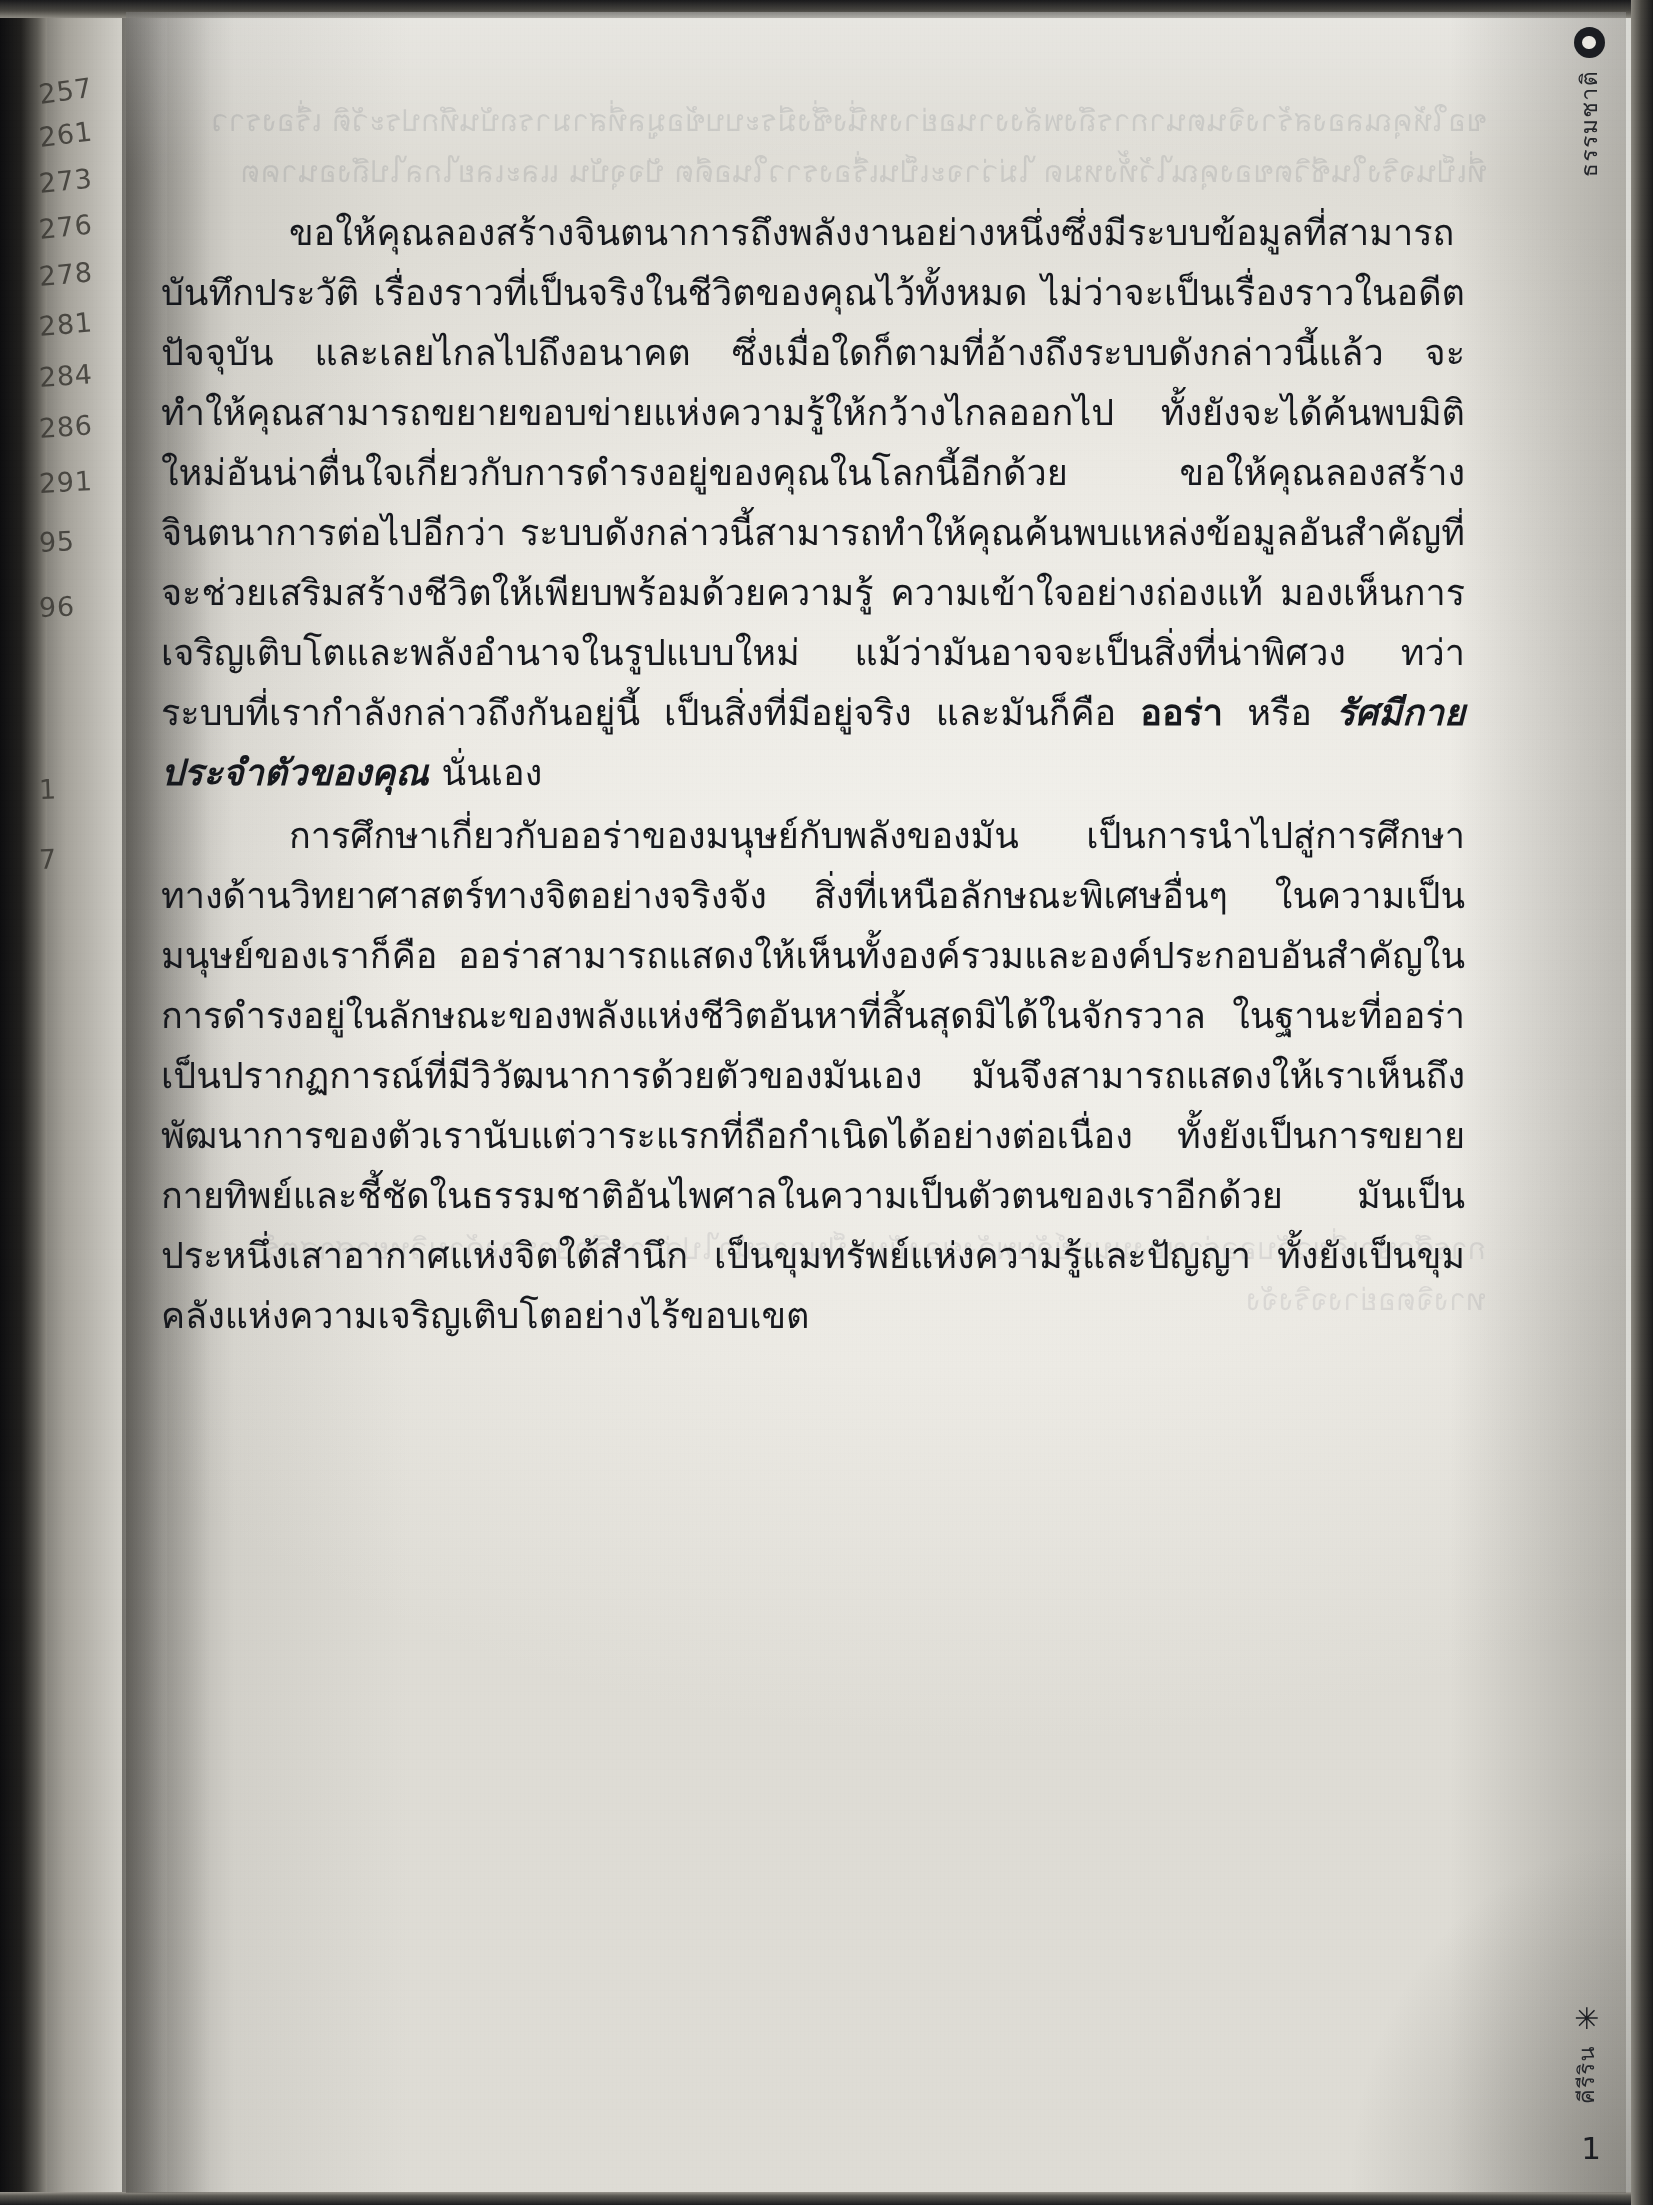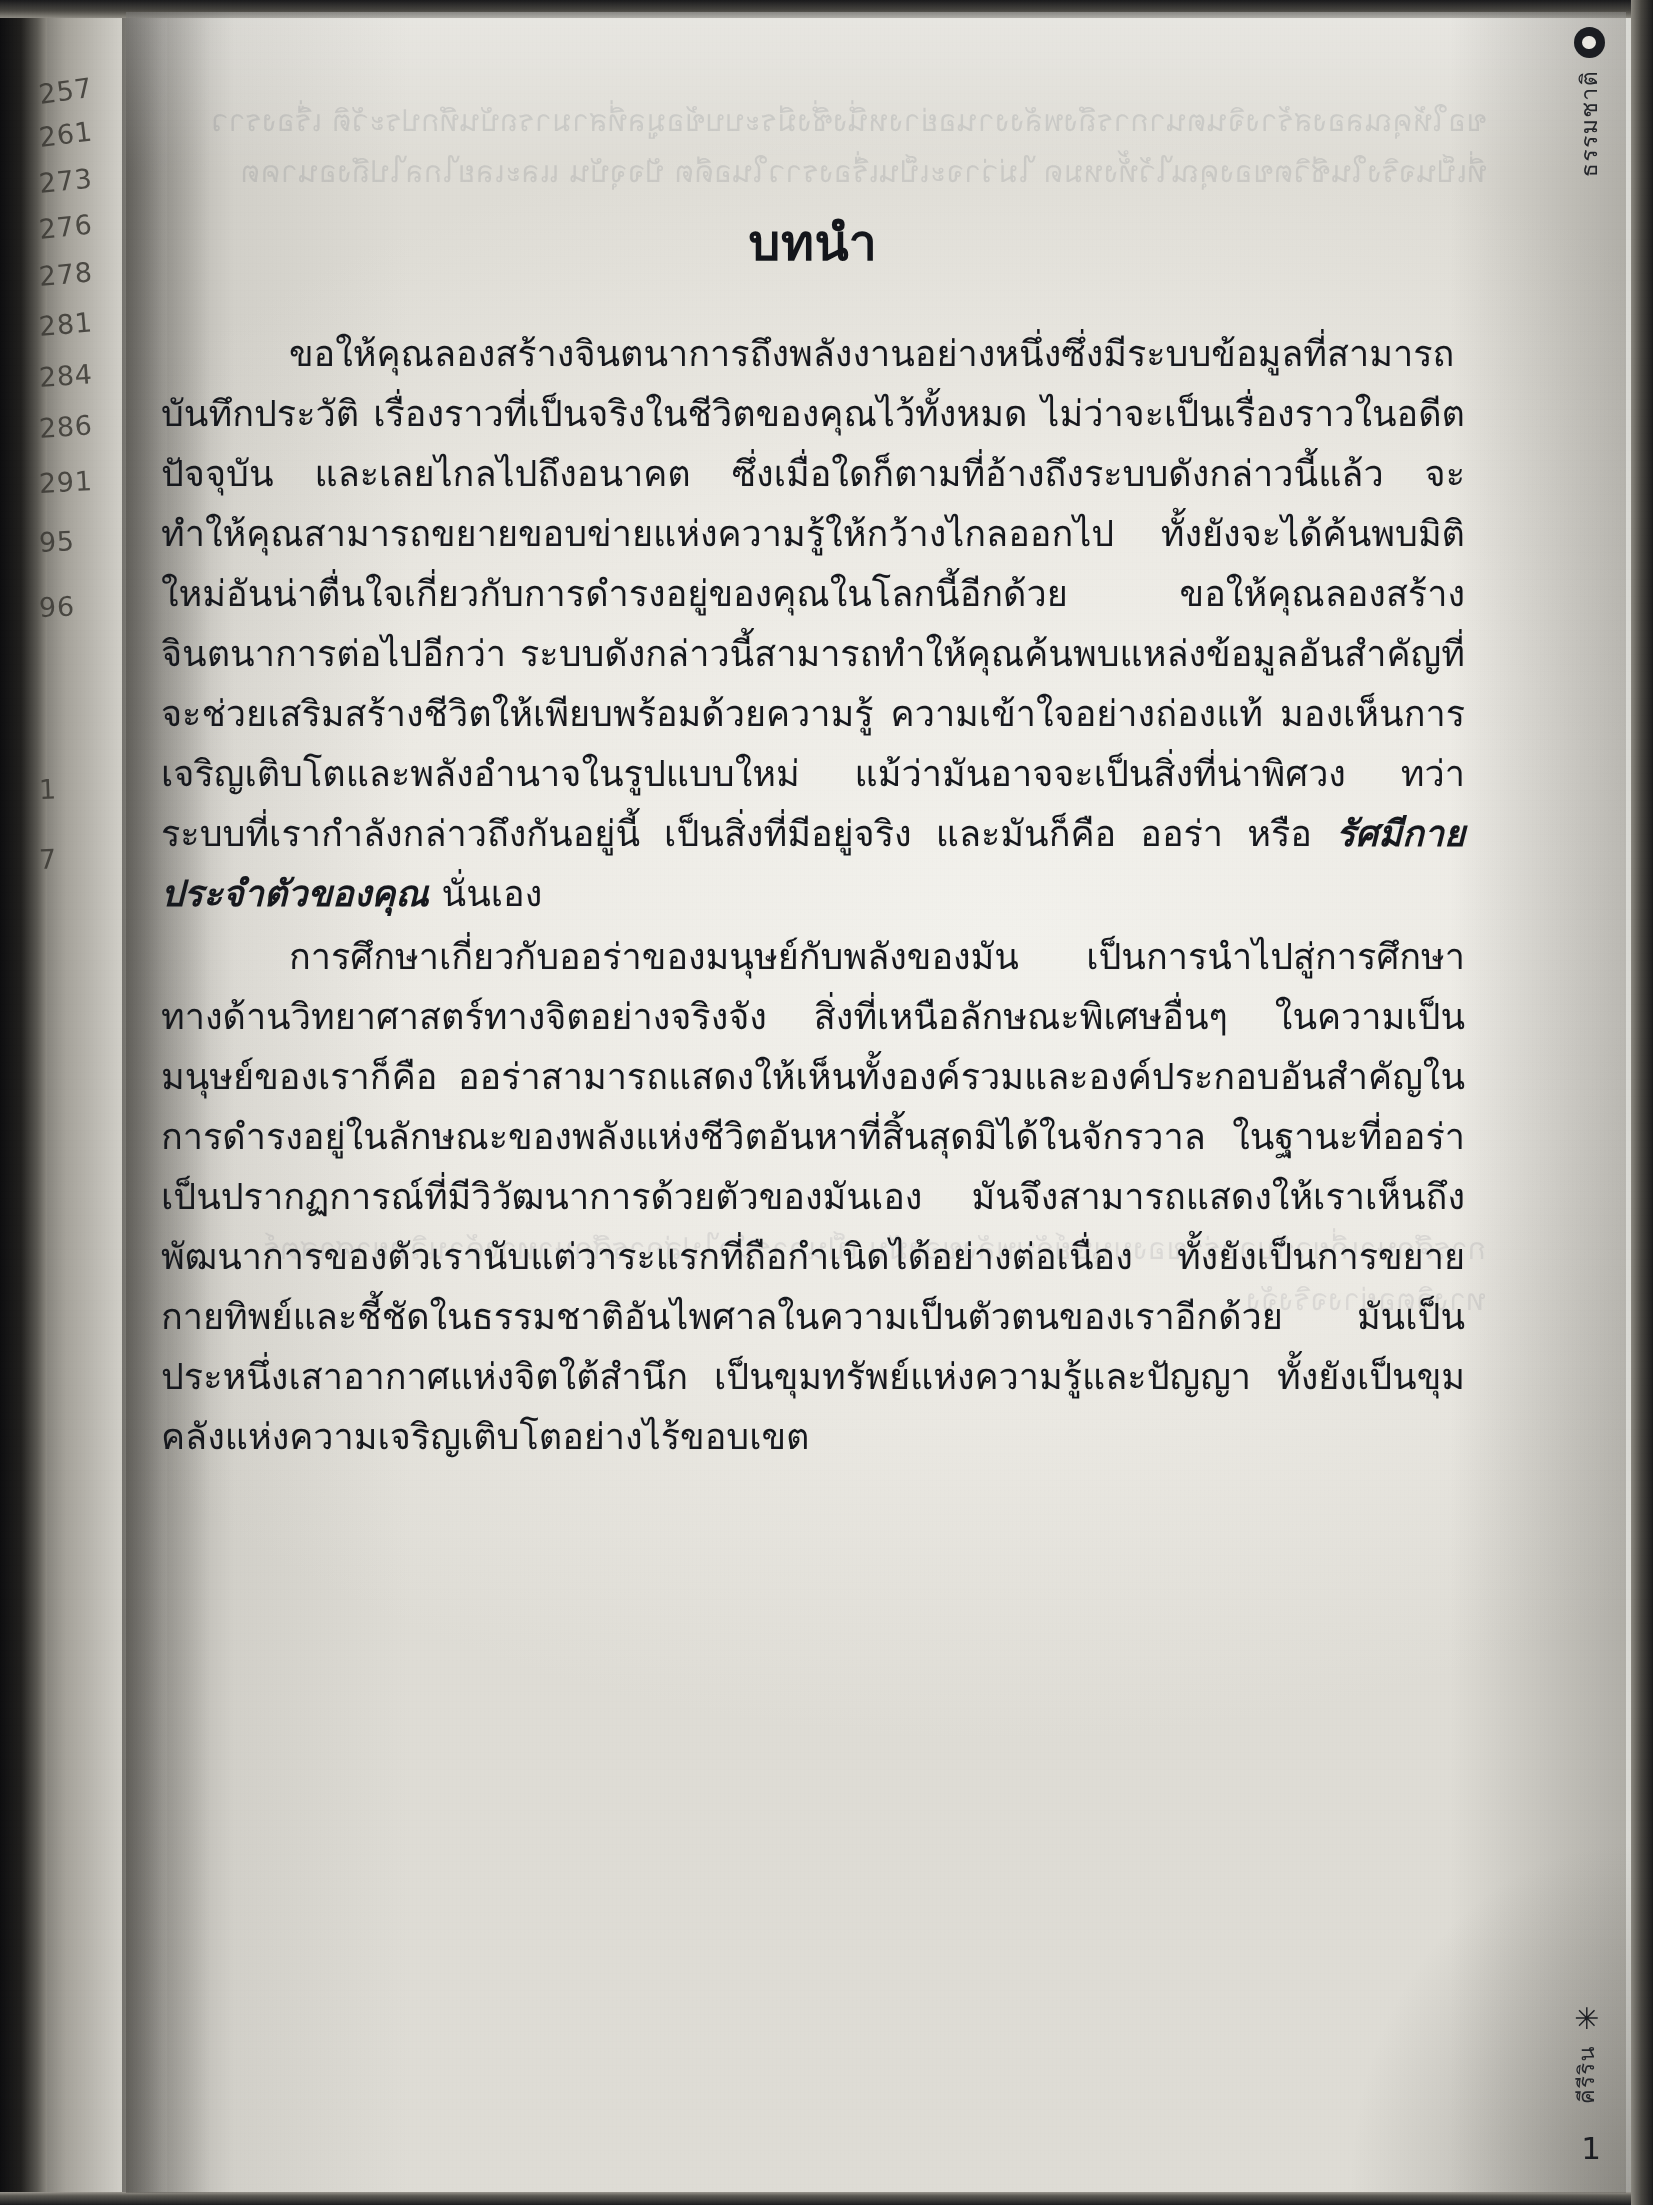--- a/index.html
+++ b/index.html
@@ -170,21 +170,21 @@
     line-height: 60px;
     color: #16181d;
     text-align: justify;
     text-justify: inter-word;
     margin: 0 0 0 0;
     text-indent: 128px;
     font-family: "DejaVu Sans", sans-serif;
     word-spacing: 1.4px;
   }
   .para + .para { margin-top: 2.7px; }
-  .bold { font-weight: 400; }
+  .bold { font-weight: 700; }
   .bolditalic { font-weight: 700; font-style: italic; }
 
   
   #running-head {
     position: absolute;
     right: 47px;
     top: 27px;
     z-index: 11;
     display: flex;
     flex-direction: column;
@@ -282,21 +282,20 @@
     <div class="toc-num" style="margin-top:24px; transform: rotate(-4deg);">284</div>
     <div class="toc-num" style="margin-top:24px; transform: rotate(-4deg);">286</div>
     <div class="toc-num" style="margin-top:28px; transform: rotate(-3deg);">291</div>
     <div class="toc-num" style="margin-top:32px; transform: rotate(-3deg);">95</div>
     <div class="toc-num" style="margin-top:38px; transform: rotate(-2deg);">96</div>
     <div class="toc-num" style="margin-top:155px; transform: rotate(-2deg);">1</div>
     <div class="toc-num" style="margin-top:43px; transform: rotate(-2deg);">7</div>
   </div>
 
   <div id="content">
-    <h1 id="chapter-title">บทนำ</h1>
 
     <p class="para">
       <span>ขอให้คุณลองสร้างจินตนาการถึงพลังงานอย่างหนึ่งซึ่งมีระบบข้อมูลที่สามารถบันทึกประวัติ เรื่องราวที่เป็นจริงในชีวิตของคุณไว้ทั้งหมด ไม่ว่าจะเป็นเรื่องราวในอดีต ปัจจุบัน และเลยไกลไปถึงอนาคต ซึ่งเมื่อใดก็ตามที่อ้างถึงระบบดังกล่าวนี้แล้ว จะทำให้คุณสามารถขยายขอบข่ายแห่งความรู้ให้กว้างไกลออกไป ทั้งยังจะได้ค้นพบมิติใหม่อันน่าตื่นใจเกี่ยวกับการดำรงอยู่ของคุณในโลกนี้อีกด้วย ขอให้คุณลองสร้างจินตนาการต่อไปอีกว่า ระบบดังกล่าวนี้สามารถทำให้คุณค้นพบแหล่งข้อมูลอันสำคัญที่จะช่วยเสริมสร้างชีวิตให้เพียบพร้อมด้วยความรู้ ความเข้าใจอย่างถ่องแท้ มองเห็นการเจริญเติบโตและพลังอำนาจในรูปแบบใหม่ แม้ว่ามันอาจจะเป็นสิ่งที่น่าพิศวง ทว่าระบบที่เรากำลังกล่าวถึงกันอยู่นี้ เป็นสิ่งที่มีอยู่จริง และมันก็คือ </span><span class="bold">ออร่า</span><span> หรือ </span><span class="bolditalic">รัศมีกายประจำตัวของคุณ</span><span> นั่นเอง</span>
     </p>
 
     <p class="para">
       <span>การศึกษาเกี่ยวกับออร่าของมนุษย์กับพลังของมัน เป็นการนำไปสู่การศึกษาทางด้านวิทยาศาสตร์ทางจิตอย่างจริงจัง สิ่งที่เหนือลักษณะพิเศษอื่นๆ ในความเป็นมนุษย์ของเราก็คือ ออร่าสามารถแสดงให้เห็นทั้งองค์รวมและองค์ประกอบอันสำคัญในการดำรงอยู่ในลักษณะของพลังแห่งชีวิตอันหาที่สิ้นสุดมิได้ในจักรวาล ในฐานะที่ออร่าเป็นปรากฏการณ์ที่มีวิวัฒนาการด้วยตัวของมันเอง มันจึงสามารถแสดงให้เราเห็นถึงพัฒนาการของตัวเรานับแต่วาระแรกที่ถือกำเนิดได้อย่างต่อเนื่อง ทั้งยังเป็นการขยายกายทิพย์และชี้ชัดในธรรมชาติอันไพศาลในความเป็นตัวตนของเราอีกด้วย มันเป็นประหนึ่งเสาอากาศแห่งจิตใต้สำนึก เป็นขุมทรัพย์แห่งความรู้และปัญญา ทั้งยังเป็นขุมคลังแห่งความเจริญเติบโตอย่างไร้ขอบเขต</span>
     </p>
   </div>
 

